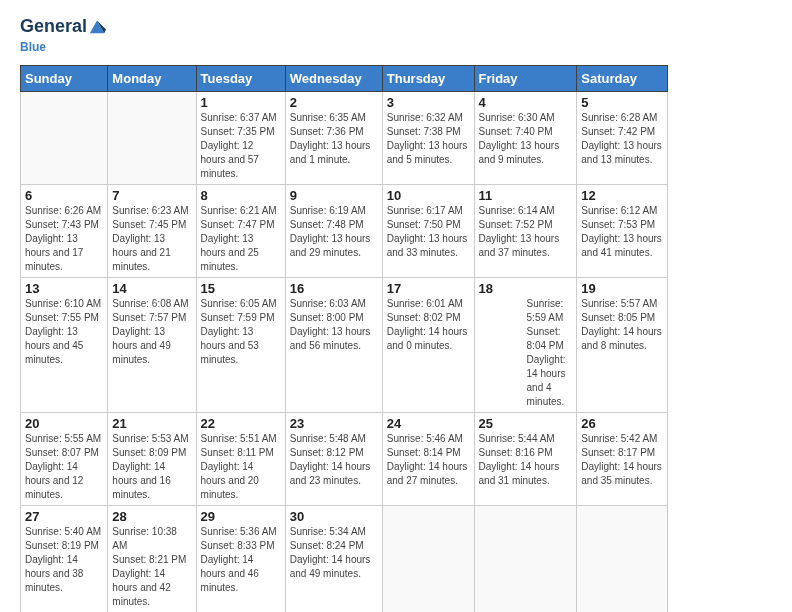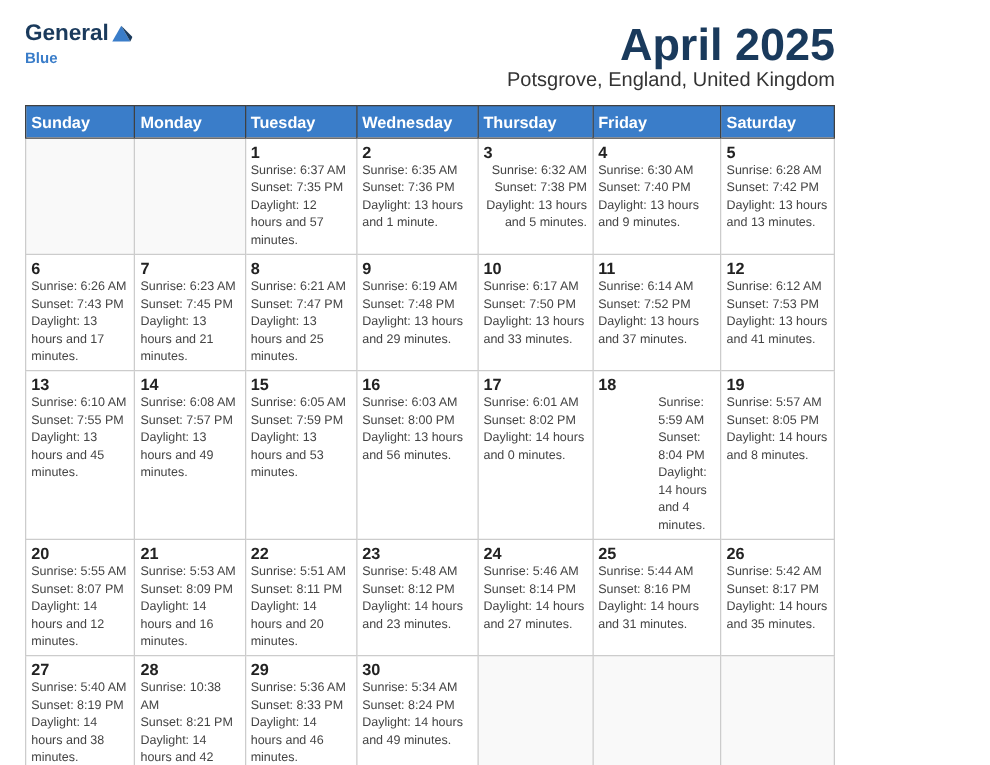--- a/index.html
+++ b/index.html
@@ -110,24 +110,20 @@
         <span class="logo-general">General</span>
         <svg class="logo-icon" viewBox="0 0 20 20">
           <polygon points="2,18 10,4 18,18" fill="#3a7dc9"></polygon>
           <polygon points="10,4 18,18 20,14" fill="#1a3a5c"></polygon>
         </svg>
       </div>
       <div>
         <span class="logo-blue">Blue</span>
       </div>
     </div>
-    <div class="title-block">
-      <div class="month-title">April 2025</div>
-      <div class="location">Potsgrove, England, United Kingdom</div>
-    </div>
   </div>
 
   <table class="calendar">
     <thead>
       <tr>
         <th>Sunday</th>
         <th>Monday</th>
         <th>Tuesday</th>
         <th>Wednesday</th>
         <th>Thursday</th>
@@ -146,21 +142,21 @@
 Daylight: 12 hours and 57 minutes.</div>
           </td>
           <td>
             <span class="day-num">2</span>
             <div class="day-info" style="white-space: pre-line;">Sunrise: 6:35 AM
 Sunset: 7:36 PM
 Daylight: 13 hours and 1 minute.</div>
           </td>
           <td>
             <span class="day-num">3</span>
-            <div class="day-info" style="white-space: pre-line; text-align: right;">Sunrise: 6:32 AM
+            <div class="day-info" style="white-space: pre-line;">Sunrise: 6:32 AM
 Sunset: 7:38 PM
 Daylight: 13 hours and 5 minutes.</div>
           </td>
           <td>
             <span class="day-num">4</span>
             <div class="day-info" style="white-space: pre-line;">Sunrise: 6:30 AM
 Sunset: 7:40 PM
 Daylight: 13 hours and 9 minutes.</div>
           </td>
           <td>

